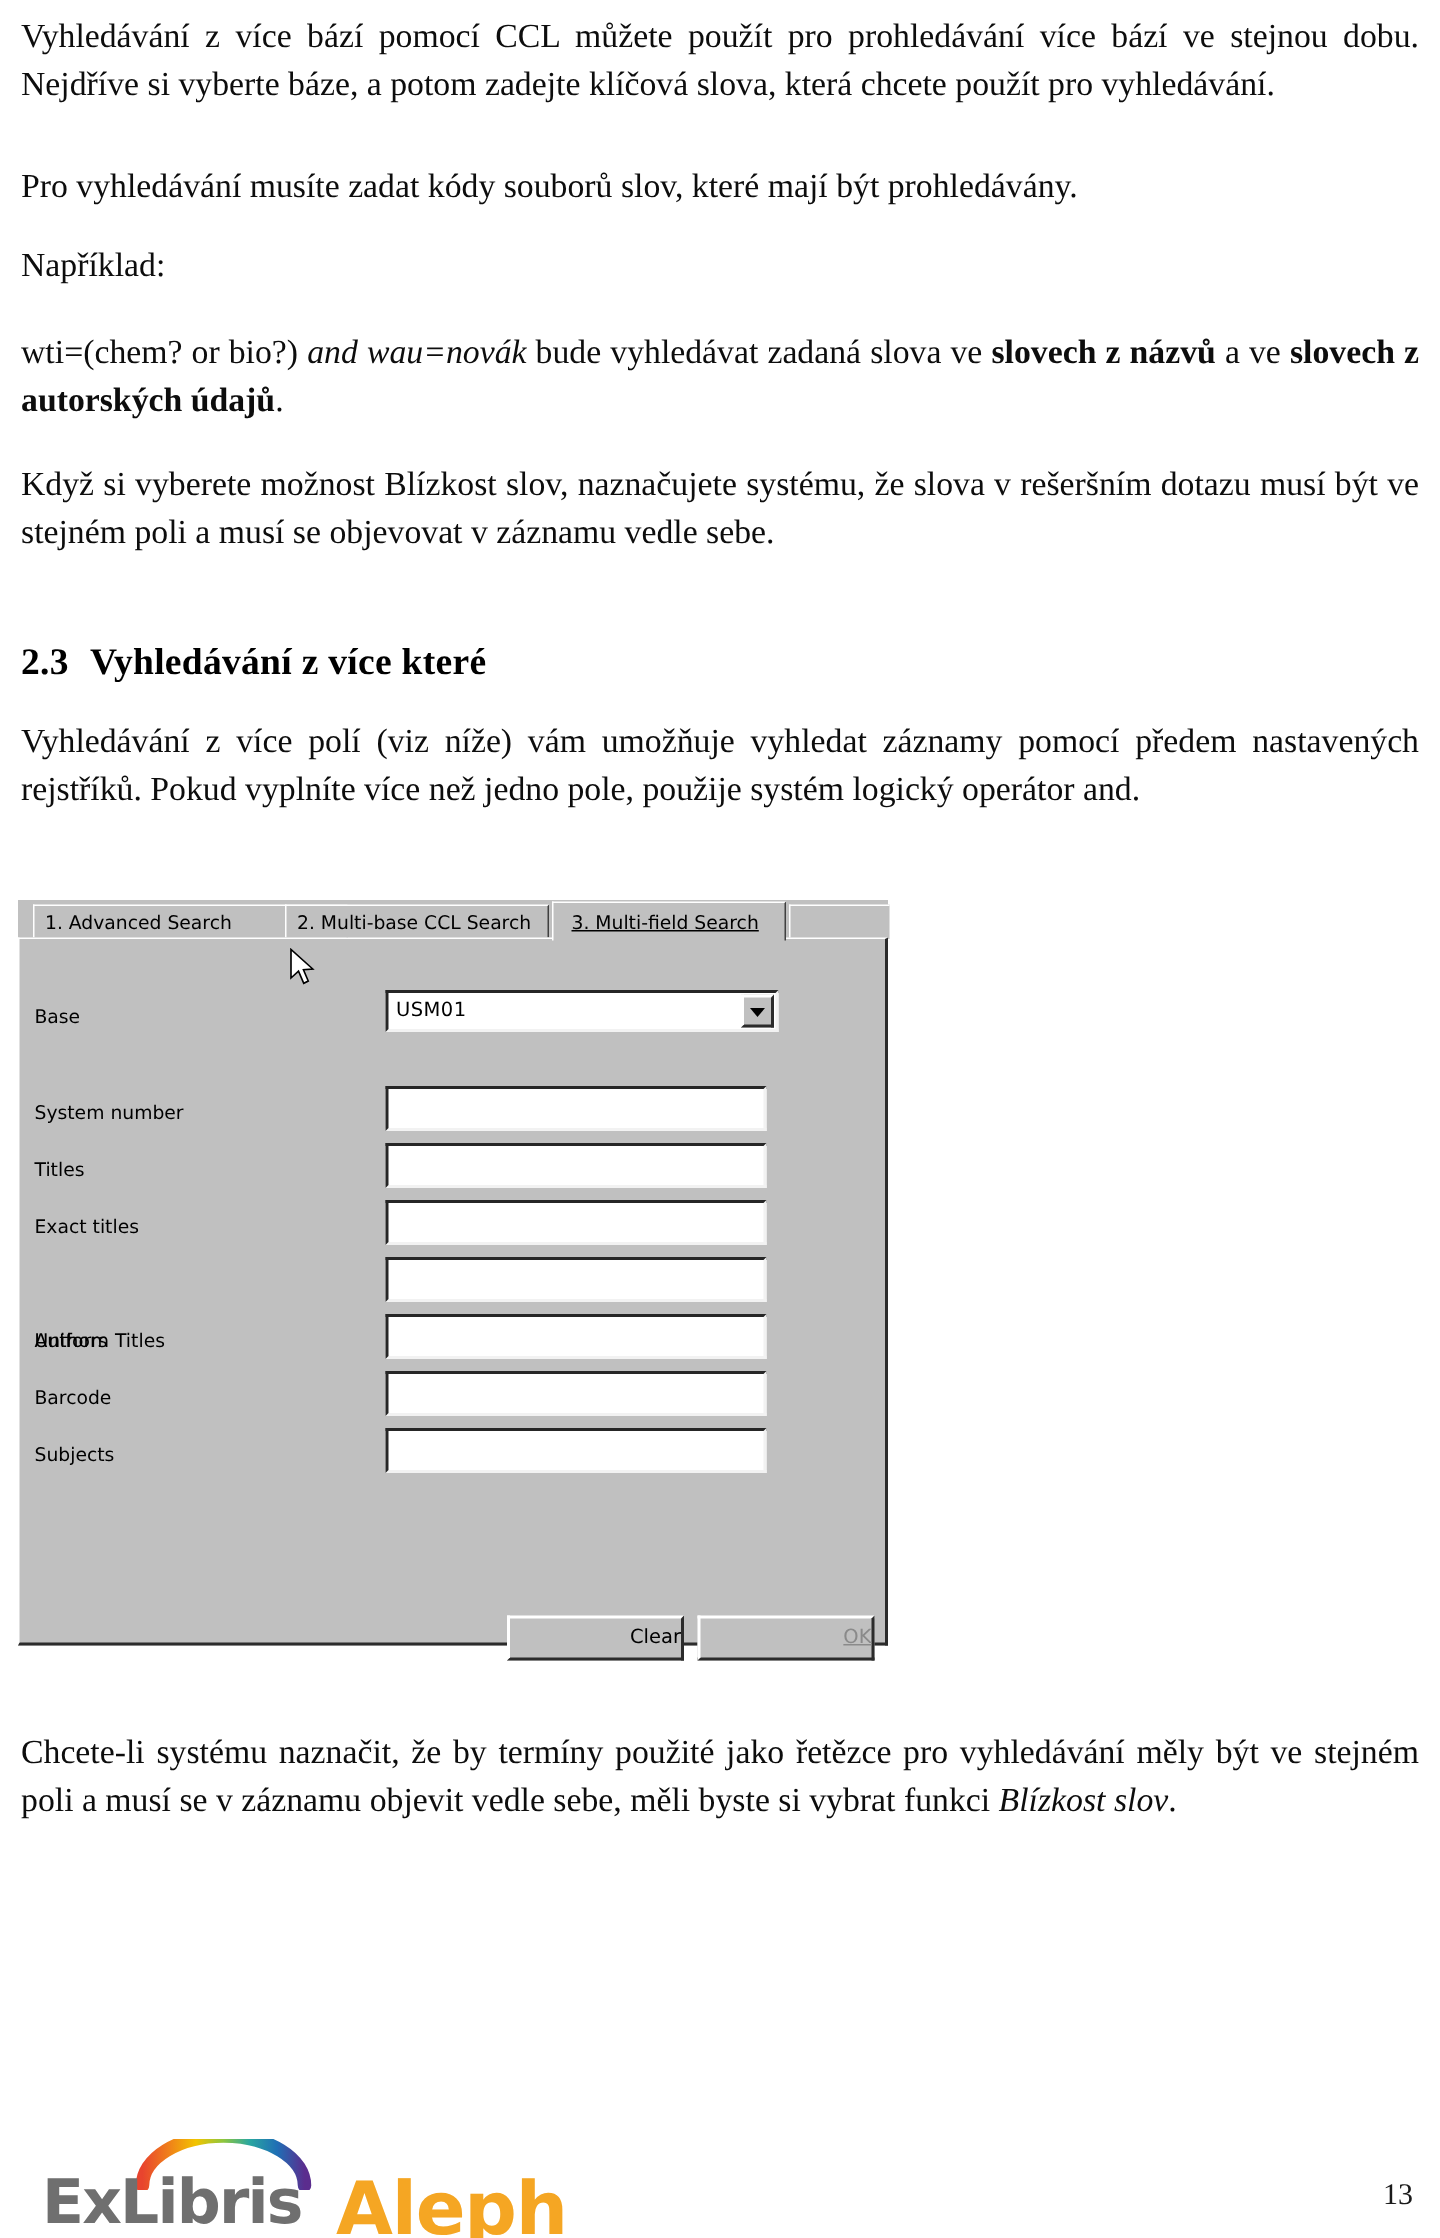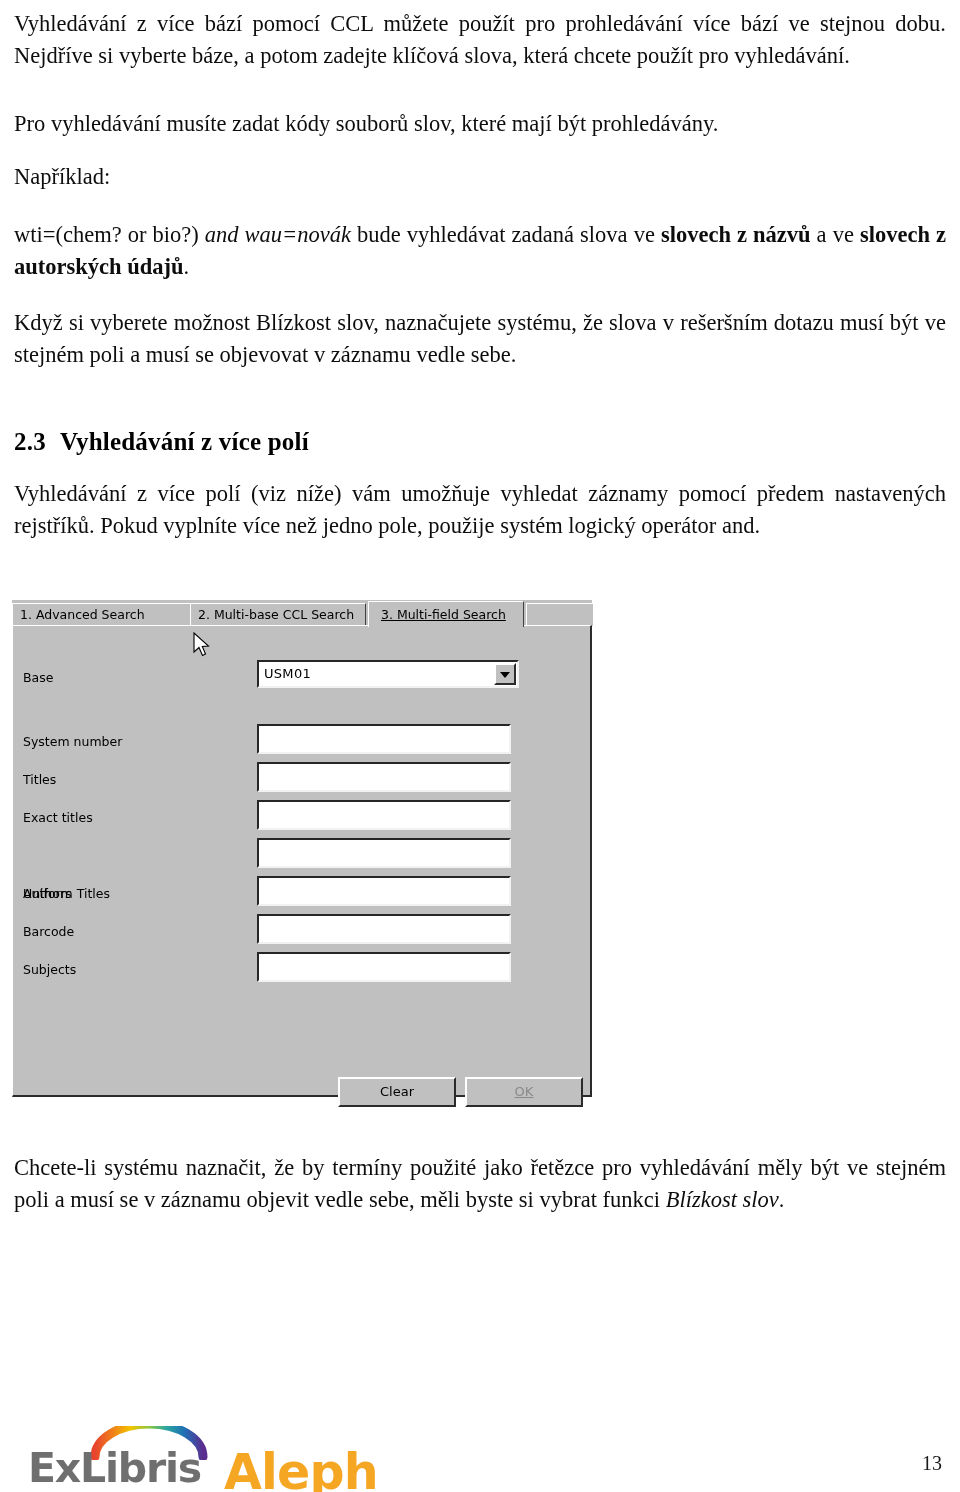--- a/index.html
+++ b/index.html
@@ -172,21 +172,21 @@
   }
 
   .btn {
     position: absolute;
     box-sizing: border-box;
     background: #c0c0c0;
     border-top: 2px solid #ffffff;
     border-left: 2px solid #ffffff;
     border-right: 2px solid #2b2b2b;
     border-bottom: 2px solid #2b2b2b;
-    text-align: center;
+    text-align: right;
     font-size: 13px;
     line-height: 26px;
     color: #000;
   }
   .btn.disabled { color: #8a8a8a; }
   .btn .u { text-decoration: underline; }
 
   .cursor {
     position: absolute;
     left: 181px;
@@ -249,28 +249,28 @@
   <div class="doc-text" style="top:8px;">Vyhledávání z více bází pomocí CCL můžete použít pro prohledávání více bází ve stejnou dobu. Nejdříve si vyberte báze, a potom zadejte klíčová slova, která chcete použít pro vyhledávání.</div>
 
   <div class="doc-text nojust" style="top:108px;">Pro vyhledávání musíte zadat kódy souborů slov, které mají být prohledávány.</div>
 
   <div class="doc-text nojust" style="top:161px;">Například:</div>
 
   <div class="doc-text" style="top:219px;"><span>wti=(chem? or bio?) </span><span class="i">and wau=novák</span><span> bude vyhledávat zadaná slova ve </span><span class="b">slovech z názvů</span><span> a ve </span><span class="b">slovech z autorských údajů</span><span>.</span></div>
 
   <div class="doc-text" style="top:307px;">Když si vyberete možnost Blízkost slov, naznačujete systému, že slova v rešeršním dotazu musí být ve stejném poli a musí se objevovat v záznamu vedle sebe.</div>
 
-  <div class="heading" style="top:428px;"><span class="num">2.3</span><span>Vyhledávání z více polí</span></div>
+  <div class="heading" style="top:428px;"><span class="num">2.3</span><span>Vyhledávání z více které</span></div>
 
   <div class="doc-text" style="top:478px;">Vyhledávání z více polí (viz níže) vám umožňuje vyhledat záznamy pomocí předem nastavených rejstříků. Pokud vyplníte více než jedno pole, použije systém logický operátor and.</div>
 
   <div class="dialog">
 
     <div class="tabstrip">
-      <div class="tab" style="left:0; width:210px;">
+      <div class="tab" style="left:10px; width:210px;">
         <span class="tablabel">1. Advanced Search</span>
       </div>
       <div class="tab" style="left:178px; width:176px;">
         <span class="tablabel">2. Multi-base CCL Search</span>
       </div>
       <div class="tab active" style="left:356px; width:156px;">
         <span class="tablabel">3. Multi-field Search</span>
       </div>
       <div class="tab-tail" style="left:514px; width:66px;"></div>
     </div>

